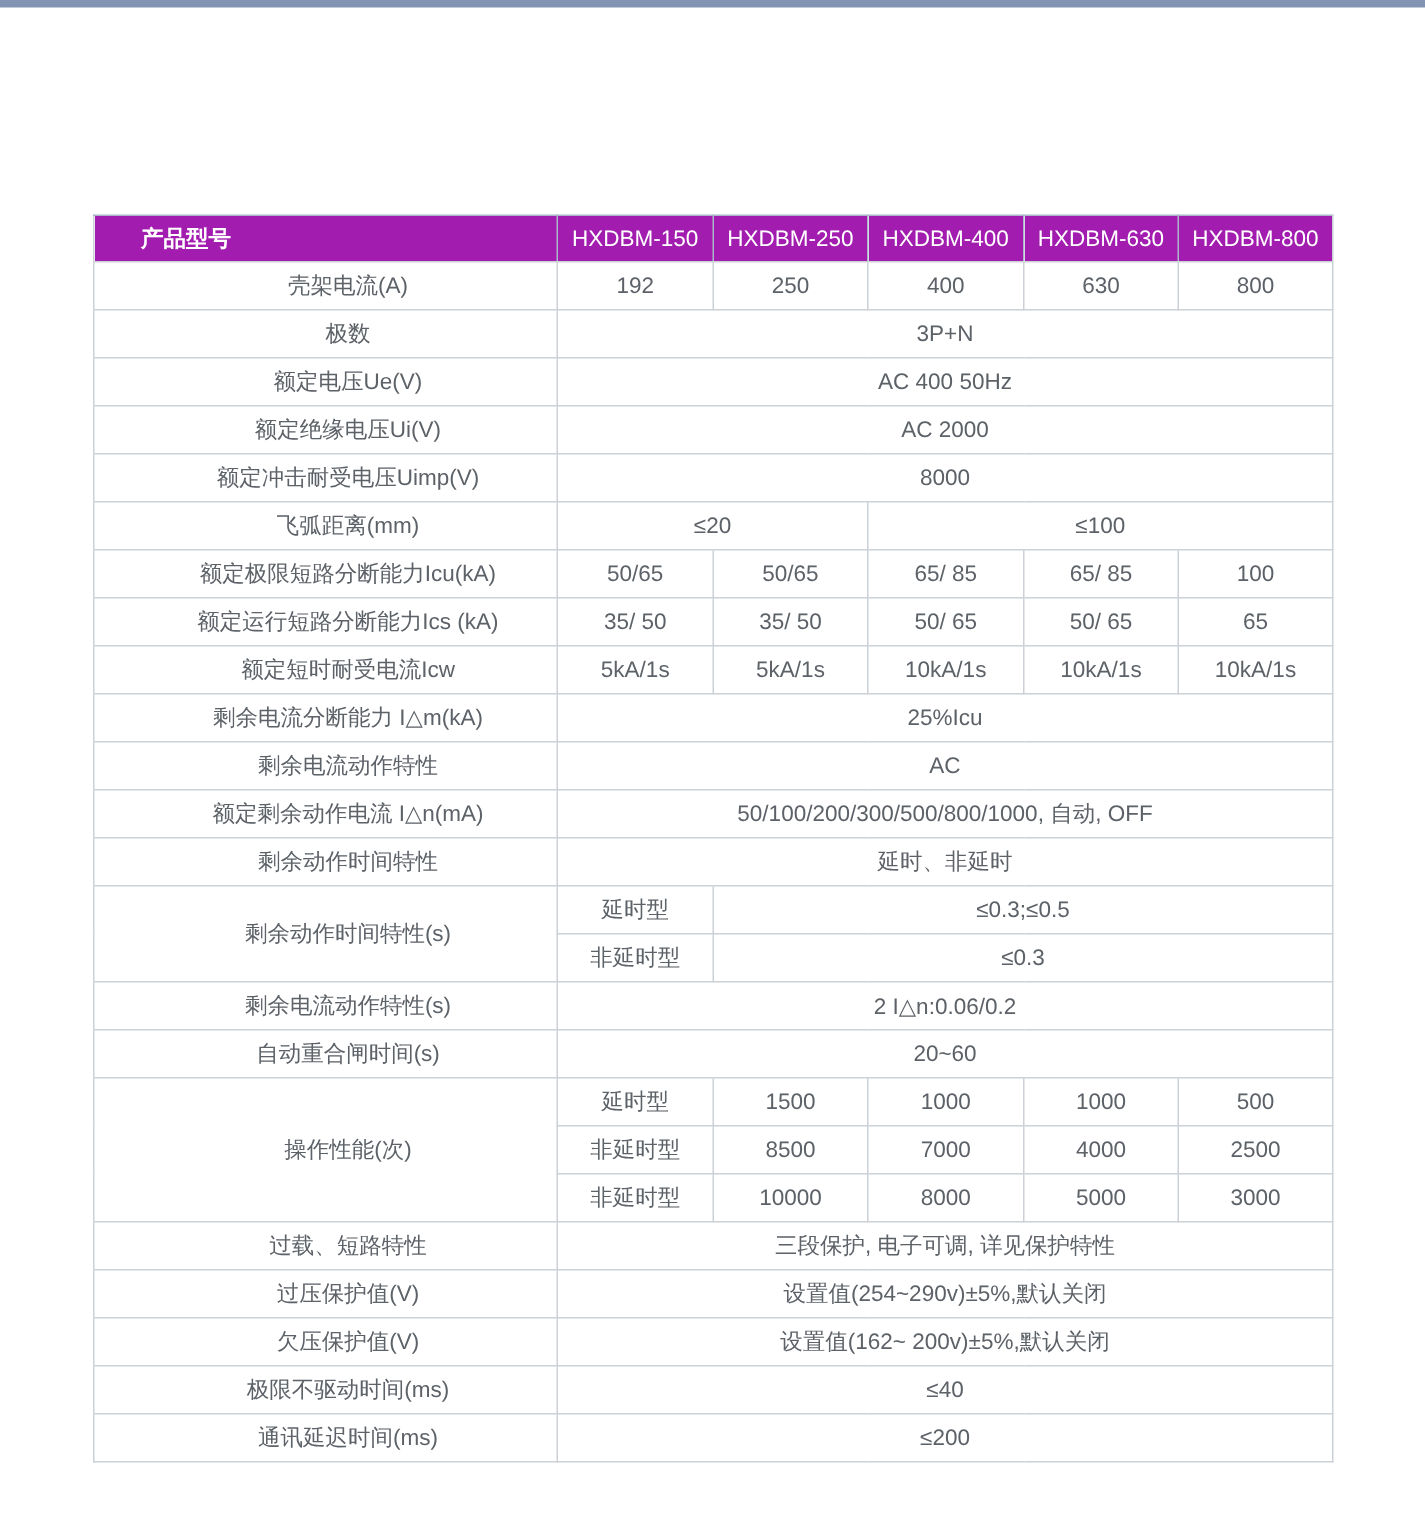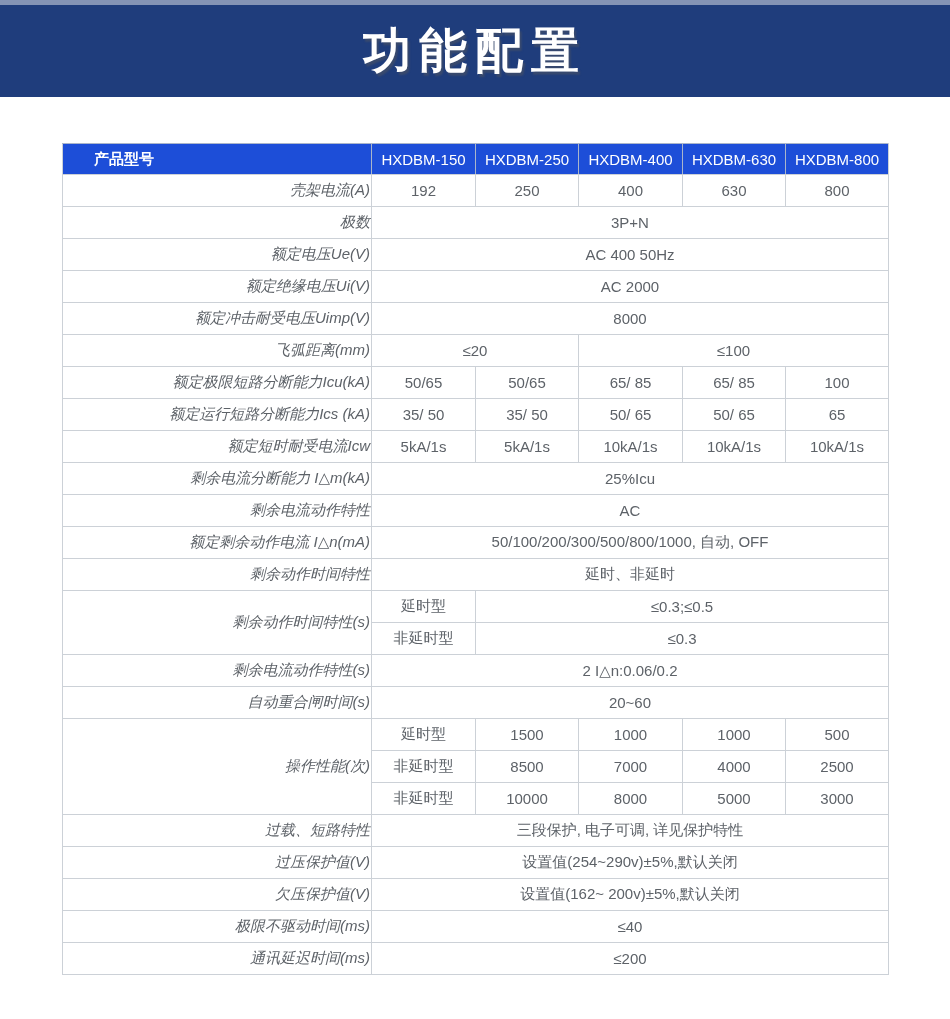--- a/index.html
+++ b/index.html
@@ -43,56 +43,52 @@
     table-layout: fixed;
   }
   .spec th, .spec td {
     border: 1px solid #ccd1d7;
     font-size: 15px;
     overflow: hidden;
     white-space: nowrap;
   }
   .spec thead tr { height: 31px; }
   .spec thead th {
-    background: #1d4ed8;
+    background: #a21caf;
     color: #ffffff;
     font-weight: normal;
     border-color: #aab5ca;
     border-bottom-color: #ccd1d7;
     text-align: center;
   }
   .spec thead th.label-th {
     text-align: left;
     padding-left: 31px;
     font-weight: bold;
     border-left-color: #ccd1d7;
   }
   .spec thead th.last-th { border-right-color: #ccd1d7; }
   .spec tbody tr { height: 32px; }
   .spec td { color: #5d6268; }
   .spec td.label-cell {
-    text-align: right;
+    text-align: center;
     padding-left: 31px;
-    font-style: italic;
   }
   .spec td.value-cell,
   .spec td.sub-label-cell {
     text-align: center;
   }
 </style>
 </head>
 <body>
 
 <div class="page">
 
   <div class="top-strip"></div>
 
-  <div class="banner">
-    <h1>功能配置</h1>
-  </div>
 
   <table class="spec">
     <colgroup>
       <col style="width:309px">
       <col style="width:104px">
       <col style="width:103px">
       <col style="width:104px">
       <col style="width:103px">
       <col style="width:103px">
     </colgroup>

